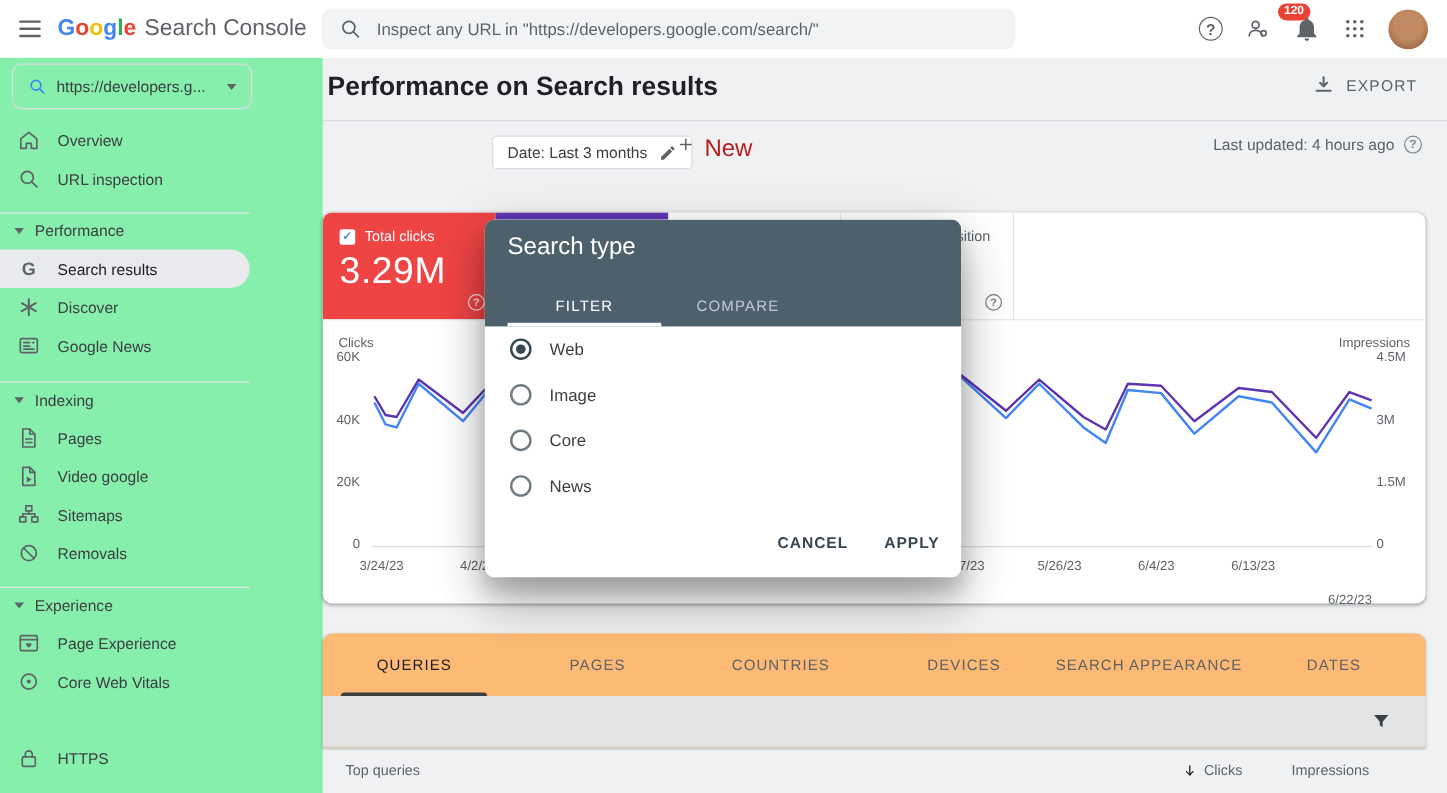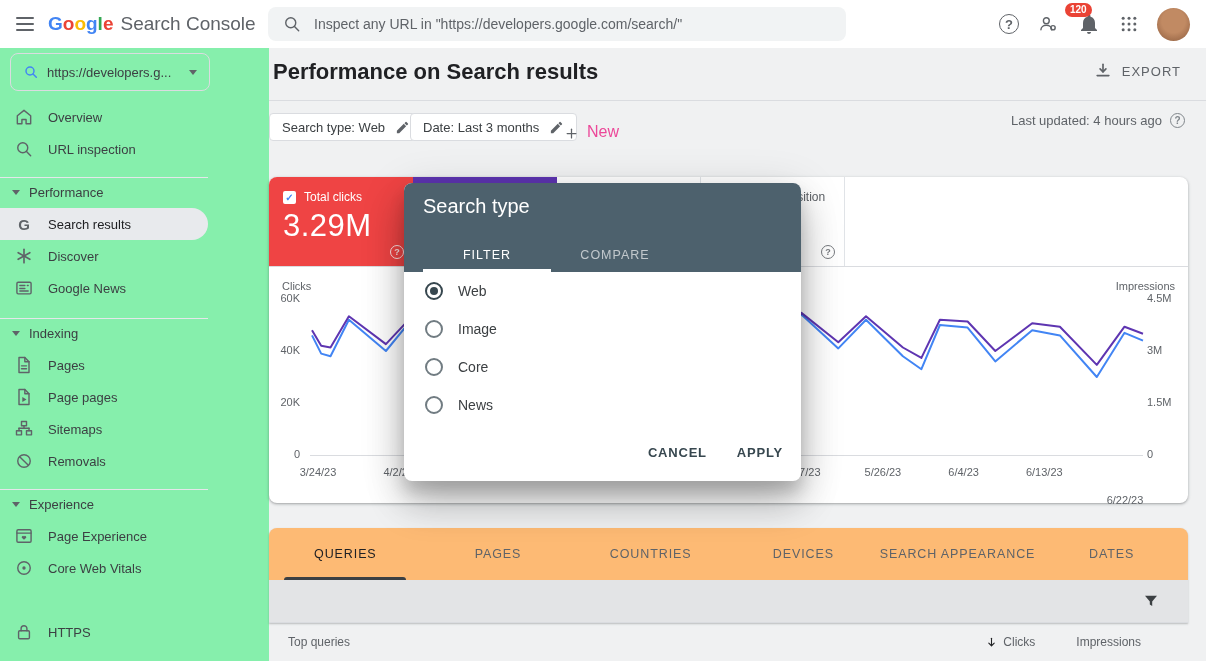--- a/index.html
+++ b/index.html
@@ -40,21 +40,21 @@
 
   
   .main-bg{position:absolute;left:269px;top:48px;right:0;bottom:0;background:#f0f1f2}
   .page-title{position:absolute;left:273px;top:59px;font-size:22px;color:#202124;z-index:6}
   .export{position:absolute;top:61px;right:25px;display:flex;align-items:center;gap:9px;font-size:13px;letter-spacing:1px;color:#5f6368;cursor:pointer;z-index:6}
   .export svg{width:20px;height:20px;stroke:#5f6368;fill:none;stroke-width:2;stroke-linecap:round;stroke-linejoin:round}
   .hdr-divider{position:absolute;left:269px;right:0;top:100px;height:1px;background:#dadce0;z-index:6}
   .chip{position:absolute;top:113px;height:28px;background:#fff;border:1px solid #dadce0;border-radius:4px;display:flex;align-items:center;gap:10px;padding:0 12px;font-size:13px;color:#3c4043;cursor:pointer;z-index:6}
   .chip svg,.new-btn svg{width:15px;height:15px}
   .pencil{fill:#5f6368}
-  .new-btn{position:absolute;left:564px;top:113px;height:28px;display:flex;align-items:flex-end;gap:8px;font-size:16px;color:#ec4899;cursor:pointer;z-index:6}
+  .new-btn{position:absolute;left:564px;top:113px;height:28px;display:flex;align-items:flex-start;gap:8px;font-size:20px;color:#b91c1c;cursor:pointer;z-index:6}
   .new-btn svg{stroke:#5f6368;stroke-width:2;fill:none;stroke-linecap:round}
   .updated{position:absolute;right:21px;top:113px;height:28px;display:flex;align-items:flex-start;gap:8px;font-size:13px;color:#5f6368;z-index:6}
   .upd-q{width:15px;height:15px;font-size:10px;border-color:#80868b;color:#80868b}
 
   
   .perf-card{position:absolute;left:269px;top:177px;width:919px;height:326px;background:#fff;border-radius:8px;box-shadow:0 1px 2px rgba(60,64,67,.3),0 1px 3px 1px rgba(60,64,67,.12);z-index:6}
   .tiles{position:absolute;left:0;top:0;width:100%;height:90px;border-bottom:1px solid #dadce0;display:flex;border-radius:8px 8px 0 0;overflow:hidden}
   .tile{width:144px;height:89px;position:relative;background:#fff;border-right:1px solid #e0e3e7;color:#5f6368;cursor:pointer}
   .tile.tile-selected{border-right:none;color:#fff}
   .tile-top{display:flex;align-items:center;gap:8px;padding:13px 0 0 14px}
@@ -246,21 +246,21 @@
       <span>Pages</span>
     </div>
     <div class="nav-item" style="top:333px">
       <span class="sicon">
           <svg viewBox="0 0 24 24">
             <path d="M6 3h7l5 5v13H6z"></path>
             <path d="M13 3v5h5"></path>
             <polygon points="10,12 15,15 10,18" style="fill:#5f6368;stroke:none"></polygon>
           </svg>
         </span>
-      <span>Page pages</span>
+      <span>Video google</span>
     </div>
     <div class="nav-item" style="top:365px">
       <span class="sicon">
           <svg viewBox="0 0 24 24">
             <rect x="9" y="3" width="6" height="5"></rect>
             <line x1="12" y1="8" x2="12" y2="11"></line>
             <line x1="6" y1="11" x2="18" y2="11"></line>
             <line x1="6" y1="11" x2="6" y2="14"></line>
             <line x1="18" y1="11" x2="18" y2="14"></line>
             <rect x="3" y="14" width="6" height="5"></rect>
@@ -321,26 +321,20 @@
   <div class="export">
     <svg viewBox="0 0 24 24">
         <path d="M12 4v9"></path>
         <path d="M8.5 9.5 12 13l3.5-3.5"></path>
         <path d="M5 17.5h14"></path>
       </svg>
     <span>EXPORT</span>
   </div>
   <div class="hdr-divider"></div>
 
-  <div class="chip" style="left:269px">
-    <span>Search type: Web</span>
-    <svg viewBox="0 0 24 24" class="pencil">
-        <path d="M3 17.25V21h3.75L17.8 9.94l-3.75-3.75L3 17.25zM20.7 7.04a1 1 0 0 0 0-1.41l-2.34-2.34a1 1 0 0 0-1.41 0l-1.83 1.83 3.75 3.75 1.83-1.83z"></path>
-      </svg>
-  </div>
   <div class="chip" style="left:410px">
     <span>Date: Last 3 months</span>
     <svg viewBox="0 0 24 24" class="pencil">
         <path d="M3 17.25V21h3.75L17.8 9.94l-3.75-3.75L3 17.25zM20.7 7.04a1 1 0 0 0 0-1.41l-2.34-2.34a1 1 0 0 0-1.41 0l-1.83 1.83 3.75 3.75 1.83-1.83z"></path>
       </svg>
   </div>
   <div class="new-btn">
     <svg viewBox="0 0 24 24">
         <line x1="12" y1="5" x2="12" y2="19"></line>
         <line x1="5" y1="12" x2="19" y2="12"></line>

